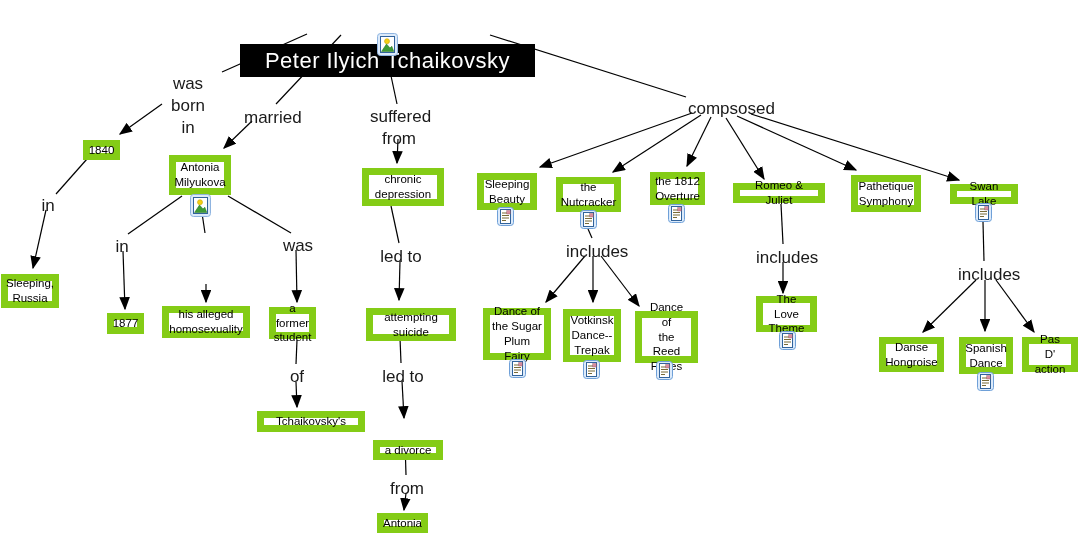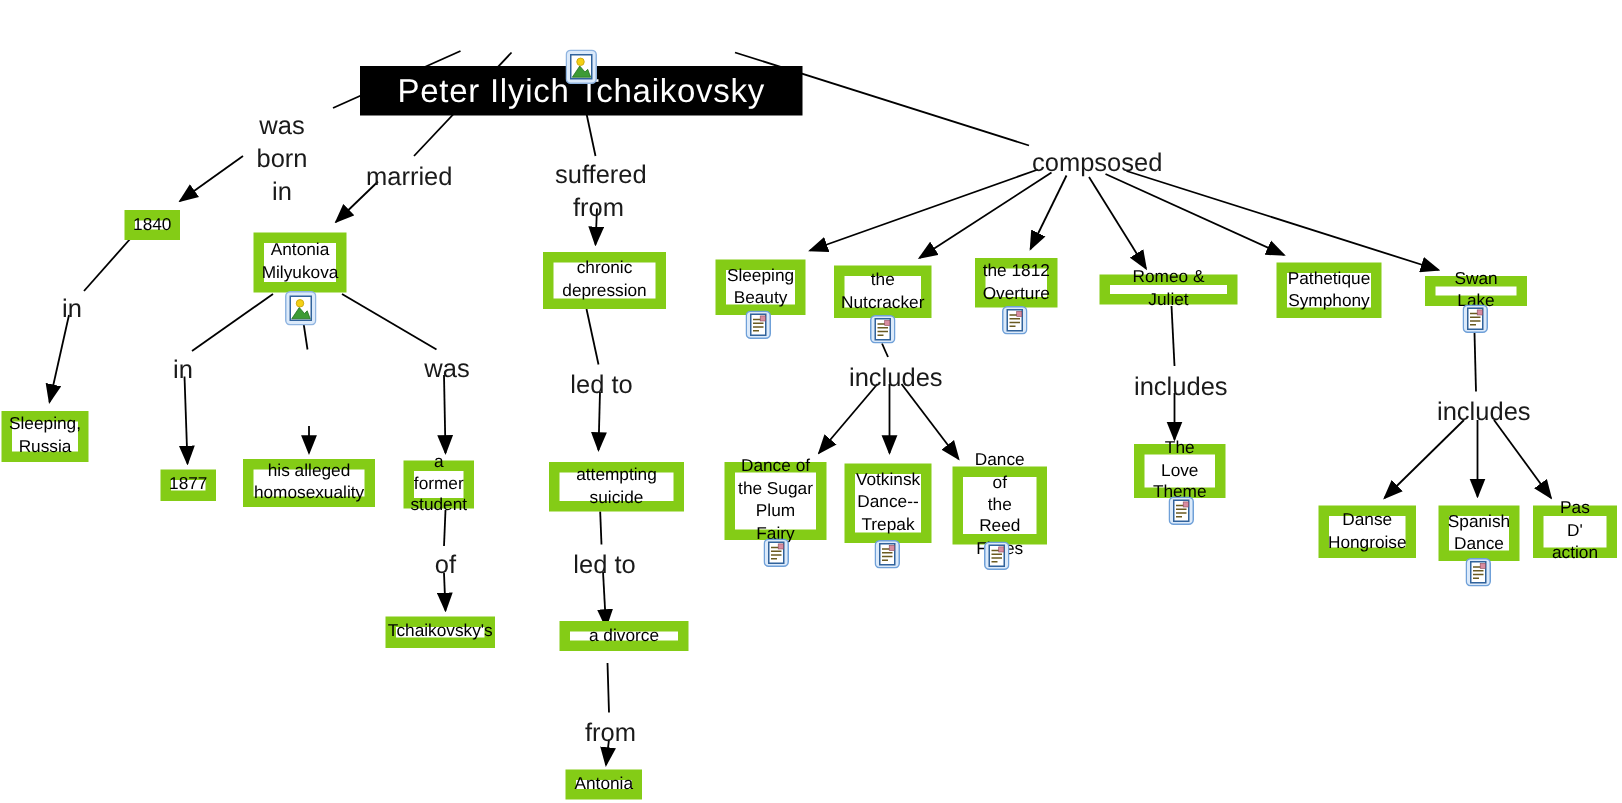--- a/index.html
+++ b/index.html
@@ -96,26 +96,26 @@
   <div class="concept" style="left:169px;top:155px;width:62px;height:40px">Antonia
 Milyukova</div>
   <svg class="res-icon" style="left:190px;top:194px" width="21" height="23">
       <use href="#sym-image-icon"></use>
     </svg>
   <div class="concept" style="left:107px;top:313px;width:37px;height:21px">1877</div>
   <div class="concept" style="left:162px;top:306px;width:88px;height:32px">his alleged
 homosexuality</div>
   <div class="concept" style="left:269px;top:307px;width:47px;height:32px">a former
 student</div>
-  <div class="concept" style="left:257px;top:411px;width:73px;height:21px">Tchaikovsky's</div>
+  <div class="concept" style="left:257px;top:411px;width:108px;height:21px">Tchaikovsky's</div>
   <div class="concept" style="left:362px;top:168px;width:82px;height:38px">chronic
 depression</div>
   <div class="concept" style="left:366px;top:308px;width:90px;height:33px">attempting
 suicide</div>
-  <div class="concept" style="left:373px;top:414px;width:86px;height:20px">a divorce</div>
+  <div class="concept" style="left:373px;top:440px;width:70px;height:20px">a divorce</div>
   <div class="concept" style="left:377px;top:513px;width:51px;height:20px">Antonia</div>
 
   <div class="concept" style="left:477px;top:173px;width:60px;height:37px">Sleeping
 Beauty</div>
   <svg class="res-icon" style="left:497px;top:207px" width="17" height="19">
       <use href="#sym-doc-icon"></use>
     </svg>
   <div class="concept" style="left:556px;top:177px;width:65px;height:35px">the
 Nutcracker</div>
   <svg class="res-icon" style="left:580px;top:210px" width="17" height="19">

